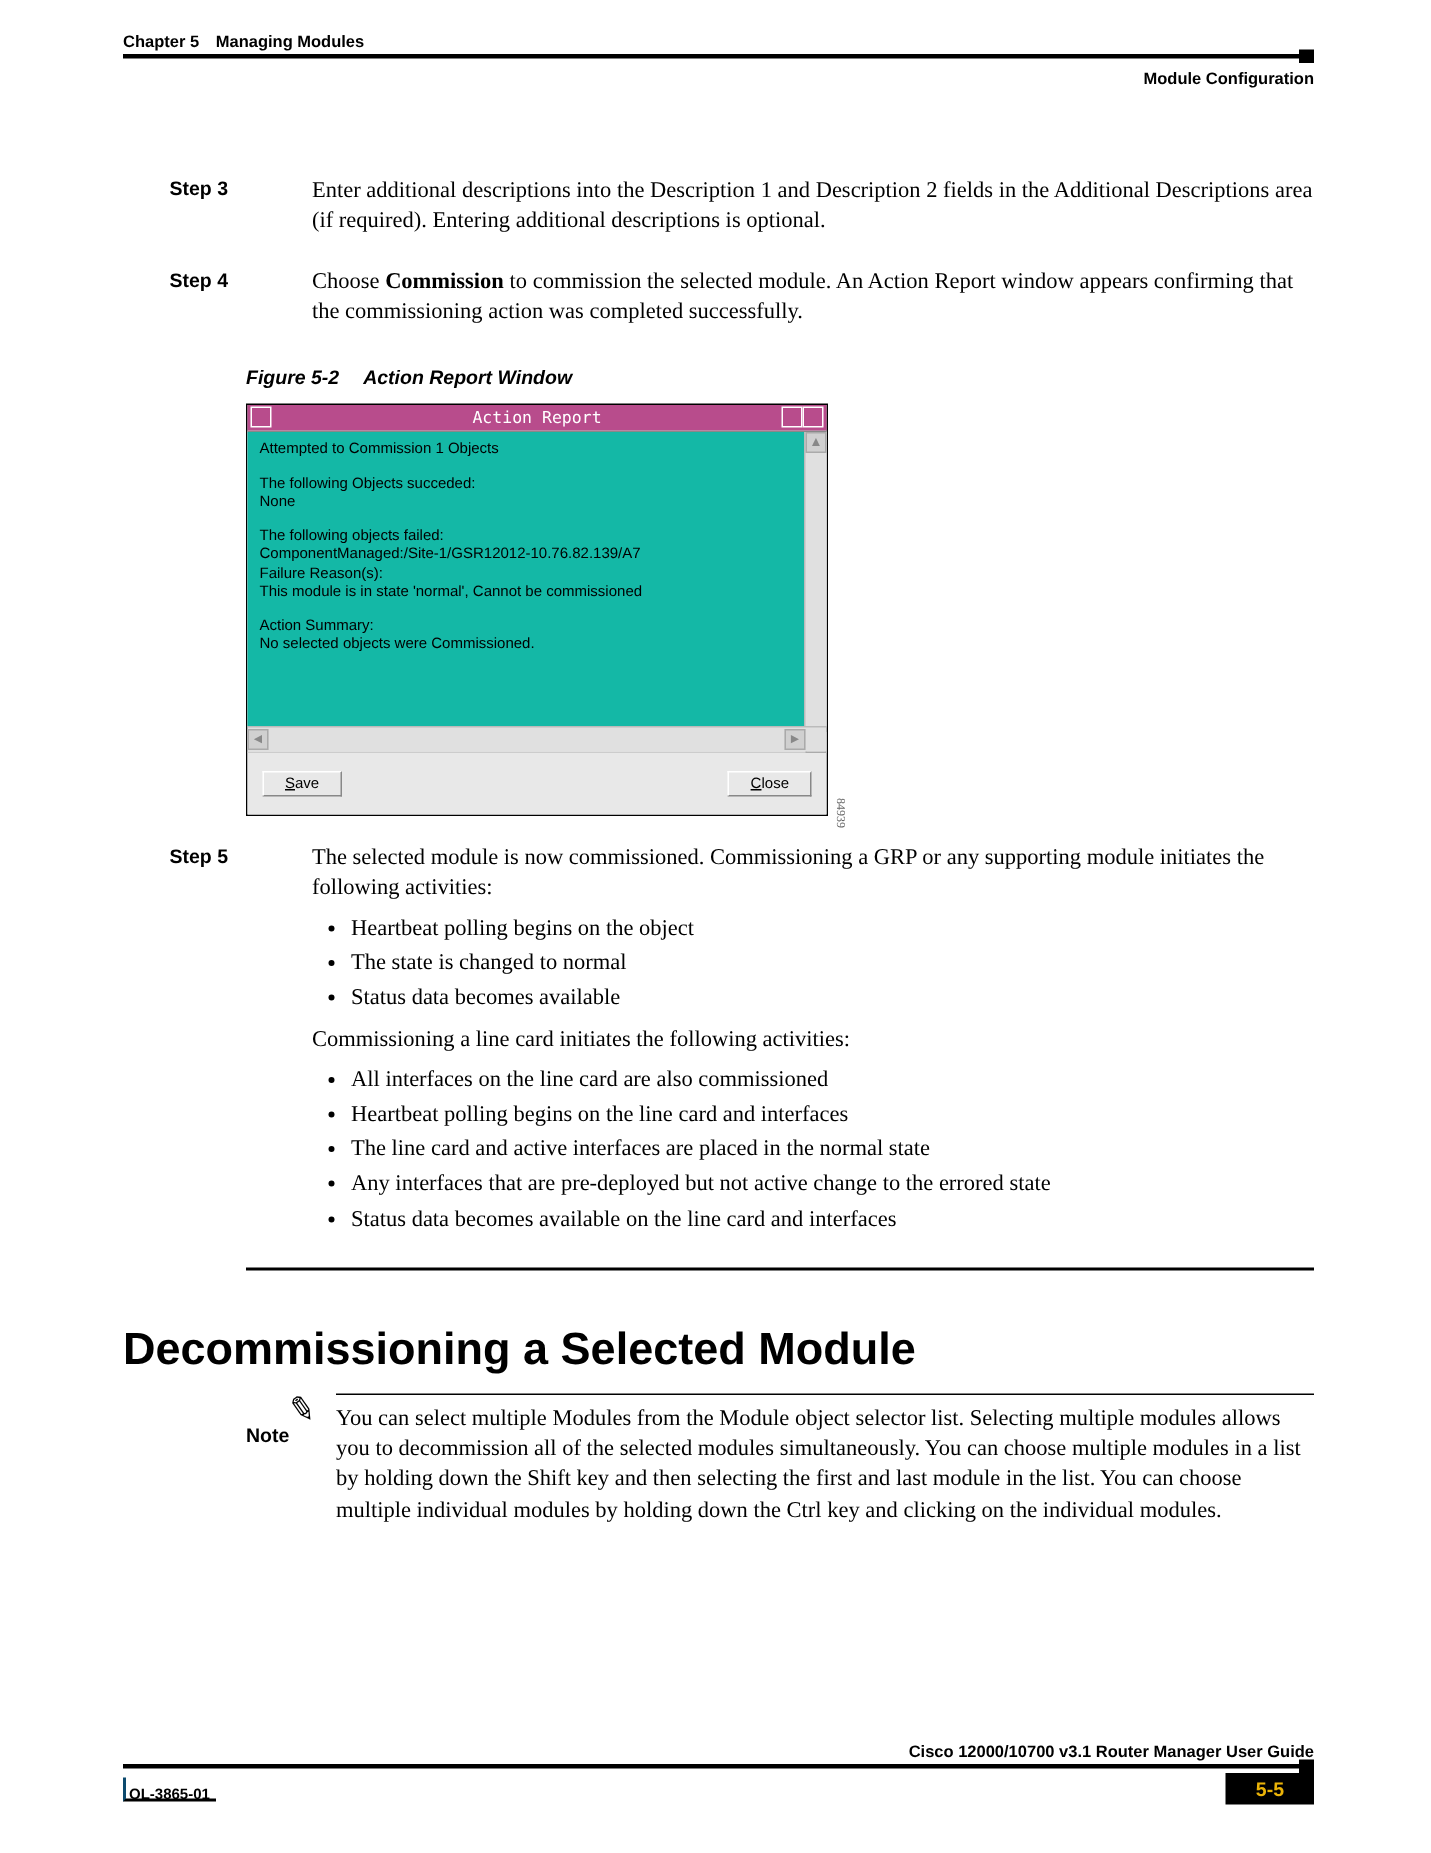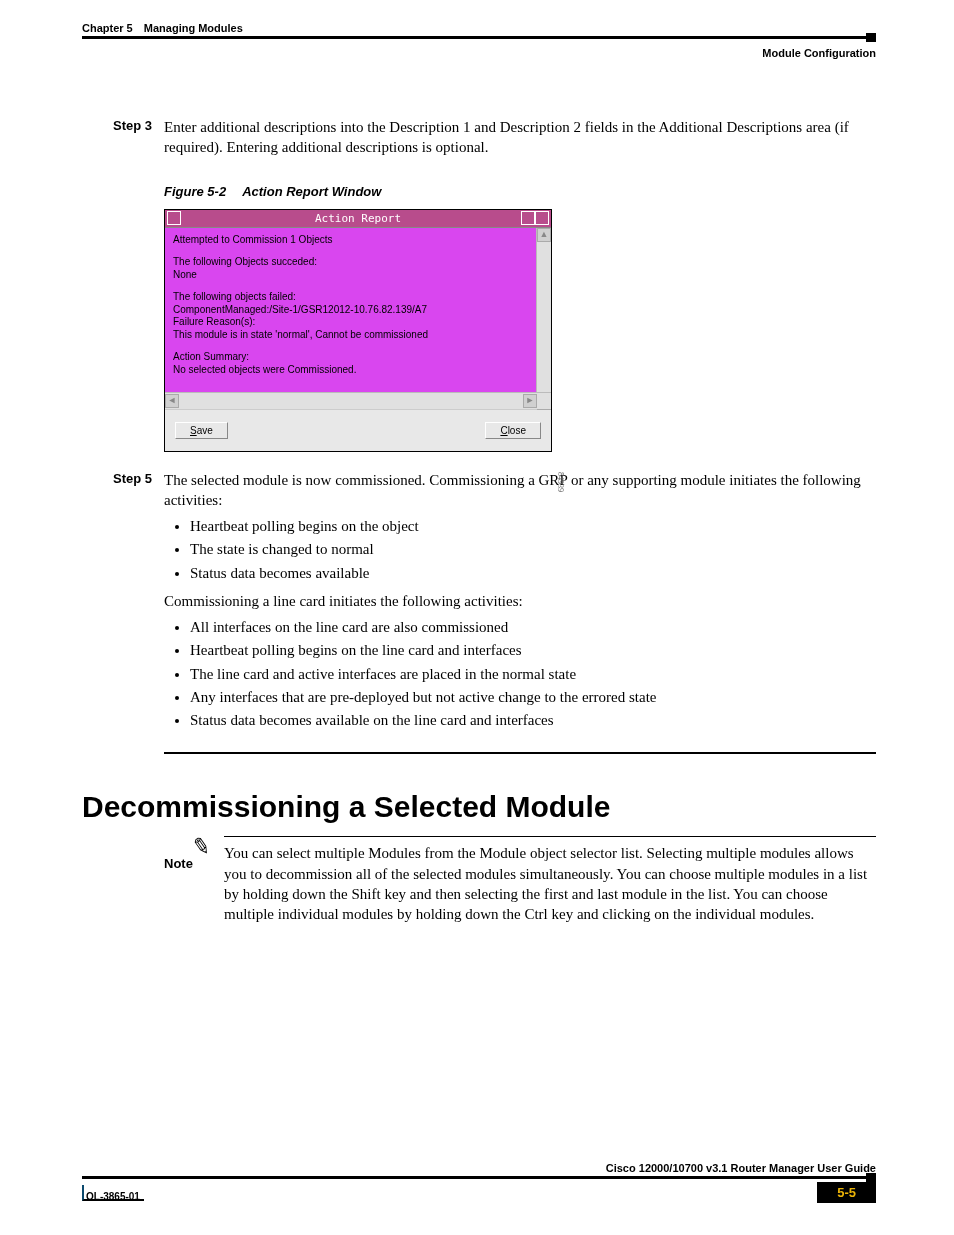--- a/index.html
+++ b/index.html
@@ -37,21 +37,21 @@
     background: #000;
   }
   .running-sub {
     font-family: Arial, Helvetica, sans-serif;
     font-size: 11px;
     font-weight: bold;
     text-align: right;
     margin-top: 8px;
   }
   .content { margin-top: 58px; }
-  .step-row { display: flex; margin-bottom: 14px; }
+  .step-row { display: flex; margin-bottom: 14px; gap: 44px; }
   .step-label {
     flex: 0 0 70px;
     font-family: Arial, Helvetica, sans-serif;
     font-weight: bold;
     font-size: 13px;
     text-align: right;
     padding-right: 12px;
     padding-top: 1px;
   }
   .step-body {
@@ -99,23 +99,23 @@
   .mockwin .titlebar .wl { left: 2px; }
   .mockwin .titlebar .wr1 { right: 16px; }
   .mockwin .titlebar .wr2 { right: 2px; }
   .mockwin .body {
     display: flex;
     background: #e8e8e8;
     border-top: 1px solid #888;
   }
   .mockwin .textarea {
     flex: 1;
-    background: #d946ef;
+    background: #14b8a6;
     padding: 6px 8px;
-    height: 164px;
+    height: 196px;
     box-sizing: border-box;
     line-height: 1.25;
   }
   .mockwin .textarea p { margin: 0 0 10px 0; }
   .mockwin .scroll {
     width: 14px;
     background: #e0e0e0;
     position: relative;
     border-left: 1px solid #bbb;
   }
@@ -275,20 +275,26 @@
 
   <div class="content">
 
     <div class="step-row">
       <div class="step-label">Step 3</div>
       <div class="step-body">
         <p>Enter additional descriptions into the Description 1 and Description 2 fields in the Additional Descriptions area (if required). Entering additional descriptions is optional.</p>
       </div>
     </div>
 
+    <div class="step-row">
+      <div class="step-label">Step 4</div>
+      <div class="step-body">
+        <p><span>Choose </span><b>Commission</b><span> to commission the selected module. An Action Report window appears confirming that the commissioning action was completed successfully.</span></p>
+      </div>
+    </div>
 
     <div class="figure-block" style="position:relative;">
       <div class="figure-caption">
         <span class="num">Figure 5-2</span><span>Action Report Window</span>
       </div>
       <div class="mockwin">
         <div class="titlebar">
           <div class="wicon wl"></div>
           <span>Action Report</span>
           <div class="wicon wr1"></div>

